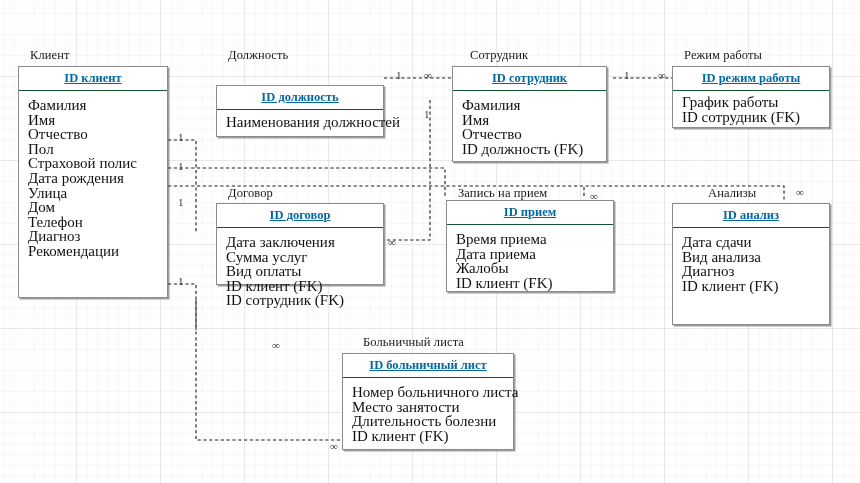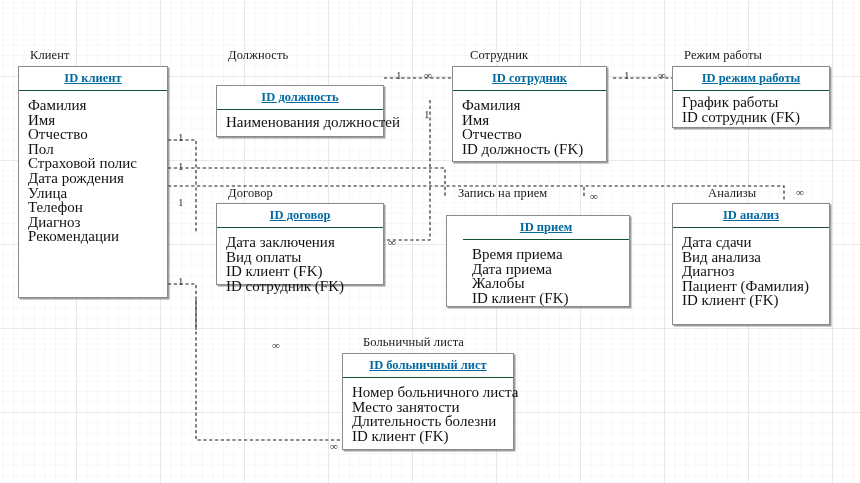--- a/index.html
+++ b/index.html
@@ -103,20 +103,21 @@
         <span>ID клиент</span>
       </div>
       <div class="attr-list">
         <div class="attr">Фамилия</div>
         <div class="attr">Имя</div>
         <div class="attr">Отчество</div>
         <div class="attr">Пол</div>
         <div class="attr">Страховой полис</div>
         <div class="attr">Дата рождения</div>
         <div class="attr">Улица</div>
+        <div class="attr">Дом</div>
         <div class="attr">Телефон</div>
         <div class="attr">Диагноз</div>
         <div class="attr">Рекомендации</div>
       </div>
     </div>
   </div>
 
   <div class="entity">
     <div class="ent-title" style="left:228px;top:48px;">Должность</div>
     <div class="ent-box" style="left:216px;top:66px;width:168px;height:52px;margin-top:19px;">
@@ -158,30 +159,31 @@
   </div>
 
   <div class="entity">
     <div class="ent-title" style="left:228px;top:186px;">Договор</div>
     <div class="ent-box" style="left:216px;top:203px;width:168px;height:82px;">
       <div class="pk-row">
         <span>ID договор</span>
       </div>
       <div class="attr-list">
         <div class="attr">Дата заключения</div>
+        <div class="attr">Сумма услуг</div>
         <div class="attr">Вид оплаты</div>
         <div class="attr">ID клиент (FK)</div>
         <div class="attr">ID сотрудник (FK)</div>
       </div>
     </div>
   </div>
 
   <div class="entity">
     <div class="ent-title" style="left:458px;top:186px;">Запись на прием</div>
-    <div class="ent-box" style="left:446px;top:215px;width:184px;height:92px;padding-left:16px;">
+    <div class="ent-box" style="left:446px;top:200px;width:168px;height:92px;">
       <div class="pk-row">
         <span>ID прием</span>
       </div>
       <div class="attr-list">
         <div class="attr">Время приема</div>
         <div class="attr">Дата приема</div>
         <div class="attr">Жалобы</div>
         <div class="attr">ID клиент (FK)</div>
       </div>
     </div>
@@ -190,21 +192,20 @@
   <div class="entity">
     <div class="ent-title" style="left:696px;top:186px;margin-left:12px;">Анализы</div>
     <div class="ent-box" style="left:672px;top:203px;width:158px;height:122px;">
       <div class="pk-row">
         <span>ID анализ</span>
       </div>
       <div class="attr-list">
         <div class="attr">Дата сдачи</div>
         <div class="attr">Вид анализа</div>
         <div class="attr">Диагноз</div>
-        <div class="attr">Пациент (Фамилия)</div>
         <div class="attr">ID клиент (FK)</div>
       </div>
     </div>
   </div>
 
   <div class="entity">
     <div class="ent-title" style="left:363px;top:335px;">Больничный листа</div>
     <div class="ent-box" style="left:342px;top:353px;width:172px;height:97px;">
       <div class="pk-row">
         <span>ID больничный лист</span>

